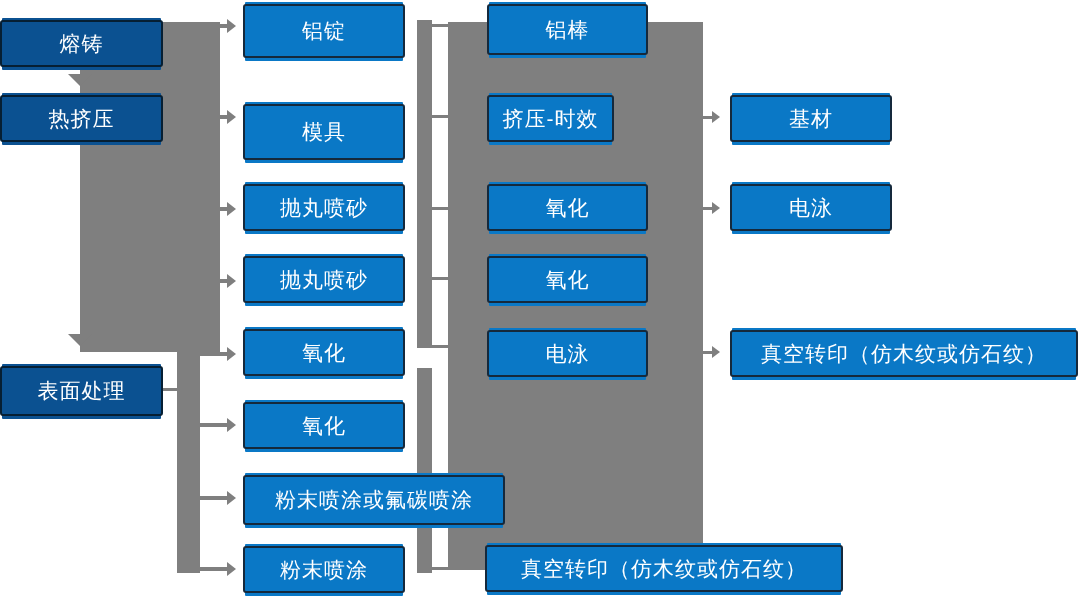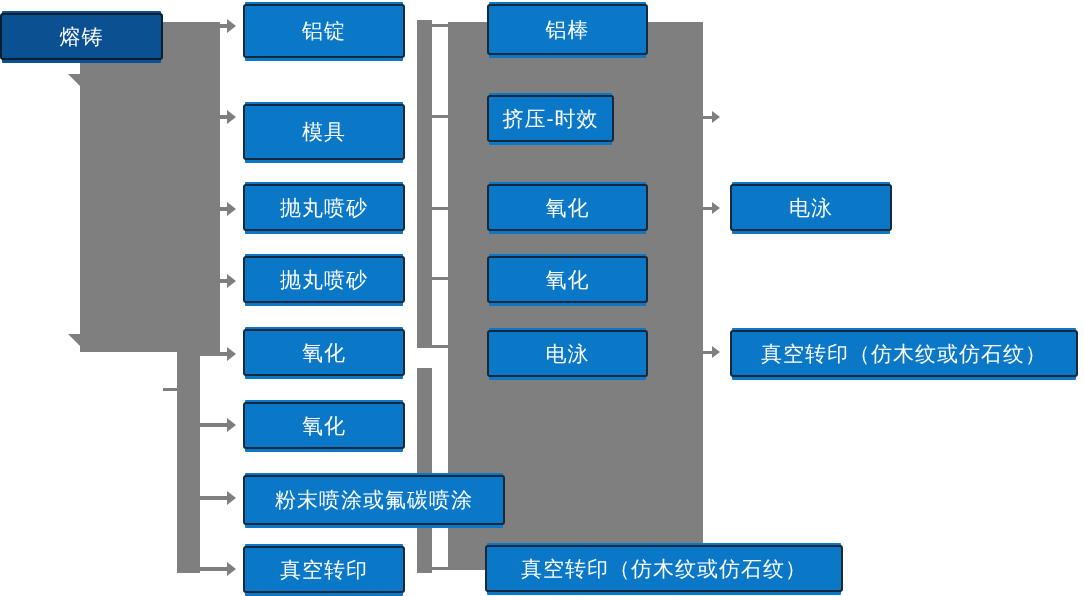--- a/index.html
+++ b/index.html
@@ -76,34 +76,37 @@
   <div class="gray" style="left:200px;top:567px;width:27px;height:4px"></div>
   <div class="tri-r" style="left:227px;top:562px"></div>
 
   <div class="gray" style="left:703px;top:116px;width:9px;height:3px"></div>
   <div class="tri-r sm" style="left:712px;top:111px"></div>
   <div class="gray" style="left:703px;top:207px;width:9px;height:3px"></div>
   <div class="tri-r sm" style="left:712px;top:202px"></div>
   <div class="gray" style="left:703px;top:351px;width:9px;height:3px"></div>
   <div class="tri-r sm" style="left:712px;top:346px"></div>
 
-  <div class="node dark" style="left:0;top:13px;width:163px;height:47px">熔铸</div>
+  <div class="node dark" style="left:0;top:20px;width:163px;height:47px">熔铸</div>
+  <div class="node dark" style="left:0;top:95px;width:163px;height:47px">热挤压</div>
+  <div class="node dark" style="left:0;top:366px;width:163px;height:50px">表面处理</div>
 
   <div class="node bright" style="left:243px;top:4px;width:162px;height:54px">铝锭</div>
   <div class="node bright" style="left:243px;top:104px;width:162px;height:56px">模具</div>
   <div class="node bright" style="left:243px;top:184px;width:162px;height:47px">抛丸喷砂</div>
   <div class="node bright" style="left:243px;top:256px;width:162px;height:47px">抛丸喷砂</div>
   <div class="node bright" style="left:243px;top:329px;width:162px;height:47px">氧化</div>
   <div class="node bright" style="left:243px;top:402px;width:162px;height:47px">氧化</div>
   <div class="node bright" style="left:243px;top:475px;width:262px;height:50px">粉末喷涂或氟碳喷涂</div>
-  <div class="node bright" style="left:243px;top:546px;width:162px;height:47px">真空转印</div>
+  <div class="node bright" style="left:243px;top:546px;width:162px;height:47px">粉末喷涂</div>
 
   <div class="node bright" style="left:487px;top:4px;width:161px;height:51px">铝棒</div>
   <div class="node bright" style="left:487px;top:95px;width:127px;height:47px">挤压-时效</div>
   <div class="node bright" style="left:487px;top:184px;width:161px;height:47px">氧化</div>
   <div class="node bright" style="left:487px;top:256px;width:161px;height:47px">氧化</div>
   <div class="node bright" style="left:487px;top:330px;width:161px;height:47px">电泳</div>
   <div class="node bright" style="left:485px;top:545px;width:358px;height:47px">真空转印（仿木纹或仿石纹）</div>
 
+  <div class="node bright" style="left:730px;top:95px;width:162px;height:47px">基材</div>
   <div class="node bright" style="left:730px;top:184px;width:162px;height:47px">电泳</div>
   <div class="node bright" style="left:730px;top:330px;width:348px;height:47px">真空转印（仿木纹或仿石纹）</div>
 
 </div>
 
 </body></html>

